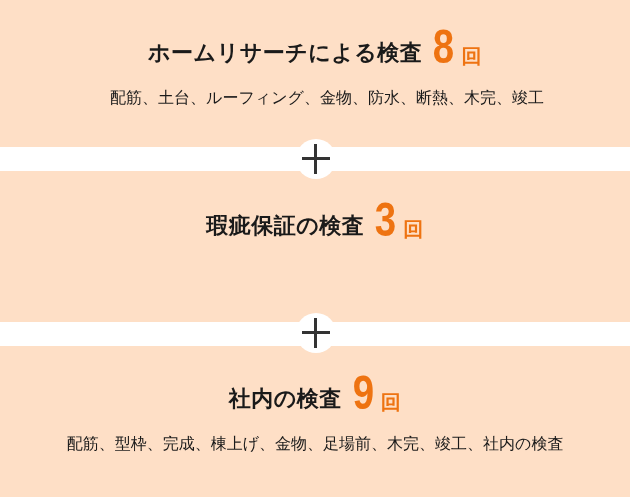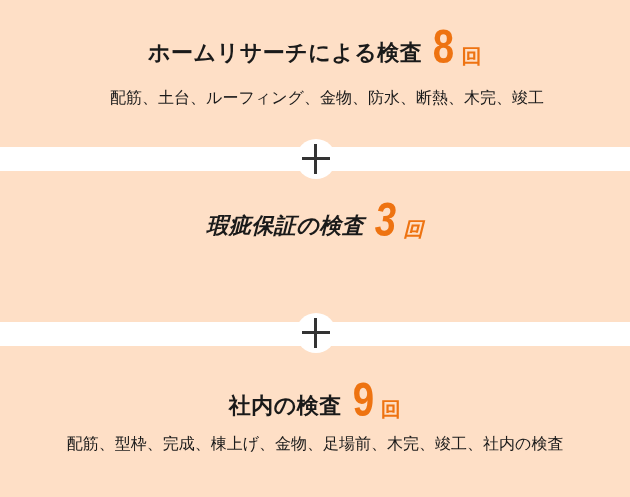--- a/index.html
+++ b/index.html
@@ -1,34 +1,34 @@
 <!DOCTYPE html>
 <html><head>
 <meta charset="utf-8">
 <style>
   html, body { margin:0; padding:0; }
   body { width:630px; height:497px; background:#ffffff; position:relative; overflow:hidden;
          font-family:"DejaVu Sans","Liberation Sans",sans-serif; color:#1a1a1a; }
   .band { position:absolute; left:0; width:630px; background:#fedfc6; text-align:center; }
   .b1 { top:0; height:147px; }
-  .b2 { top:171px; height:151px;font-style:italic; }
+  .b2 { top:171px; height:151px; }
   .b3 { top:346px; height:151px; }
   .title { position:absolute; left:0; right:0; display:flex; justify-content:center; align-items:flex-end;
            font-weight:bold; font-size:22px; letter-spacing:0.5px; white-space:nowrap; }
   .title .num { color:#ee7311; font-family:"Liberation Sans Narrow","Liberation Sans",sans-serif;
                 font-weight:bold; font-size:48px; line-height:40px; margin:0 4px 0 8px;
                 transform:scaleX(0.8); display:inline-block; }
   .title .unit { color:#ee7311; font-size:20px; font-weight:bold; line-height:22px; }
   .title .lbl { line-height:28px; }
   .sub { position:absolute; left:0; right:0; text-align:center; font-size:16px; white-space:nowrap; }
   .b1 .title { top:27px;text-align:right; }
   .b1 .sub { top:88px;padding-left:24px; }
   .b2 .title { top:29px; }
   .b2 .sub { top:90px; }
-  .b3 .title { top:34px; }
+  .b3 .title { top:27px; }
   .b3 .sub { top:88px; }
   .plus { position:absolute; left:296px; width:40px; height:40px; border-radius:50%; background:#ffffff; }
   .plus::before, .plus::after { content:""; position:absolute; background:#333; }
   .plus::before { left:6px; right:6px; top:18px; height:3px; }
   .plus::after { top:5px; bottom:5px; left:18px; width:3px; }
   .p1 { top:139px; }
   .p2 { top:313px; }
 </style>
 </head>
 <body>

